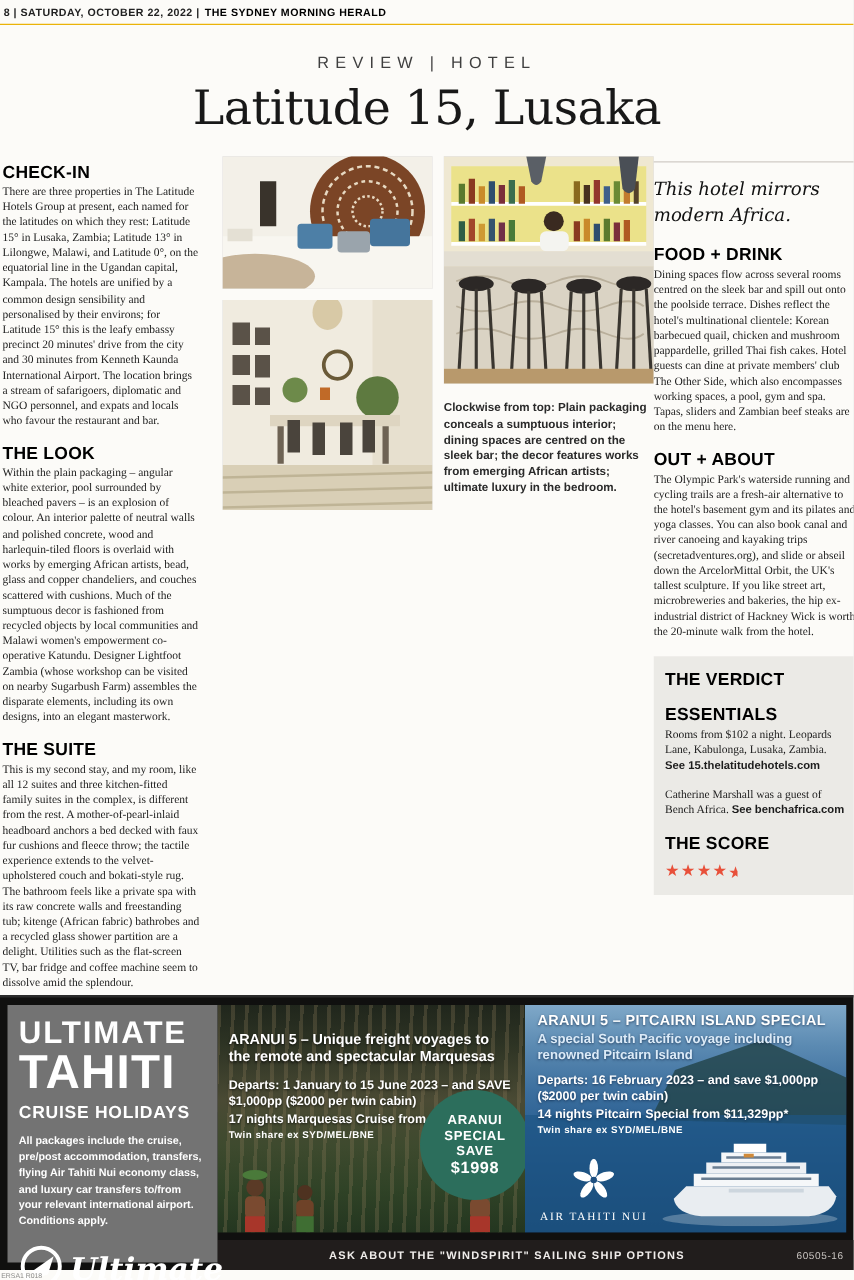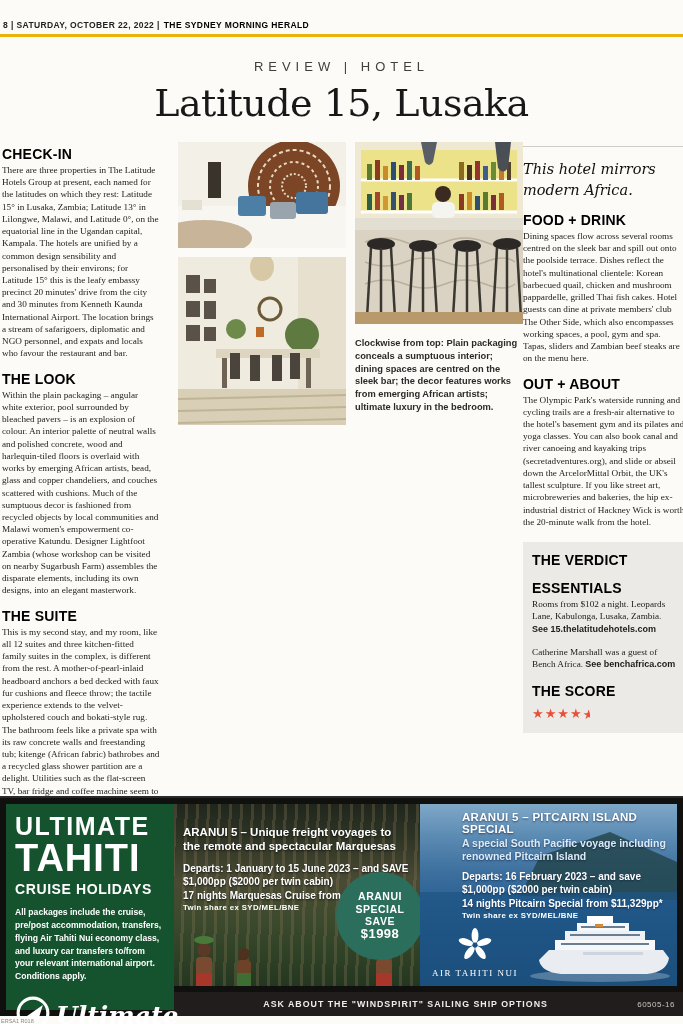--- a/index.html
+++ b/index.html
@@ -1,20 +1,20 @@
 <!DOCTYPE html>
 <html><head>
 <meta charset="utf-8">
 <style>
   html,body{margin:0;padding:0;background:#e9e9e9;}
   .page{width:683px;height:1024px;background:#fcfbf8;position:relative;overflow:hidden;
         font-family:"Liberation Serif",serif;color:#1a1a1a;margin:0 auto;}
   
-  .masthead{padding:20px 8px 4px 3px;font-family:"Liberation Sans",sans-serif;font-size:8.5px;
-            font-weight:bold;letter-spacing:.4px;color:#222;border-bottom:3px solid #eab308;}
+  .masthead{padding:5px 8px 4px 3px;font-family:"Liberation Sans",sans-serif;font-size:8.5px;
+            font-weight:bold;letter-spacing:.4px;color:#222;border-bottom:1px solid #eab308;}
   .masthead .pub{margin-left:4px;font-weight:bold;color:#000;}
   
   .article-head{text-align:center;margin-top:22px;}
   .kicker{font-family:"Liberation Sans",sans-serif;font-size:13px;letter-spacing:5px;color:#3f3f3f;}
   .title{font-family:"DejaVu Serif",serif;font-size:38px;font-weight:500;color:#181818;
          letter-spacing:-.5px;margin-top:10px;line-height:1.05;}
   .byline{font-family:"Liberation Sans",sans-serif;font-size:13.5px;color:#222;margin-top:10px;}
   
   .columns{display:grid;grid-template-columns:158px 345px 162px;column-gap:9px;
            padding:0 2px;margin-top:18px;align-items:start;}
@@ -43,21 +43,21 @@
   
   .hl-block{border-top:1px solid #d6d3cb;margin:14px 10px 0 10px;padding-top:9px;text-align:center;
             font-family:"Liberation Sans",sans-serif;font-size:9.3px;color:#222;line-height:1.5;}
   .hl-block b{font-weight:bold;}
   .hws{margin-top:12px;text-align:center;font-family:"Liberation Sans",sans-serif;
        font-size:9px;font-weight:bold;color:#161616;line-height:1.7;}
   .hws .stars{font-size:9px;letter-spacing:0;margin:0 3px 0 10px;}
   .hws .lbl{margin-right:4px;}
   
   .ad{position:absolute;left:0;right:0;bottom:8px;height:218px;border-top:2px solid #2b2b2b;background:#10100f;}
-  .ad-left{position:absolute;left:6px;top:6px;width:168px;bottom:6px;background:#14532d;color:#fff;
+  .ad-left{position:absolute;left:6px;top:6px;width:168px;bottom:6px;background:#737373;color:#fff;
            font-family:"Liberation Sans",sans-serif;padding:10px 9px;box-sizing:border-box;z-index:3;}
   .al-1{font-size:25px;font-weight:bold;letter-spacing:1.5px;line-height:1;}
   .al-2{font-size:38px;font-weight:bold;letter-spacing:1px;line-height:1.05;}
   .al-3{font-size:14px;font-weight:bold;letter-spacing:.6px;margin-top:2px;}
   .al-body{font-size:8.6px;font-weight:bold;line-height:1.5;margin-top:9px;}
   .al-brandrow{display:flex;align-items:center;gap:5px;margin-top:12px;}
   .al-brand{font-family:"DejaVu Serif",serif;font-style:italic;font-size:25px;font-weight:bold;}
   .ad-mid{position:absolute;left:174px;top:6px;width:246px;bottom:30px;color:#fff;overflow:hidden;
           font-family:"Liberation Sans",sans-serif;
           background:linear-gradient(180deg,#20261c 0%,#2e3424 18%,#4a4a34 42%,#3e4a2e 62%,#2f4226 82%,#243620 100%);}
@@ -69,21 +69,21 @@
   .am-offer{font-size:10px;font-weight:bold;margin-top:2px;text-shadow:0 1px 2px rgba(0,0,0,.7);}
   .am-share{font-size:7.8px;font-weight:bold;margin-top:2px;letter-spacing:.4px;}
   .badge{position:absolute;right:-4px;bottom:26px;width:88px;height:88px;border-radius:50%;
          background:#2c6e5c;color:#fff;display:flex;flex-direction:column;align-items:center;
          justify-content:center;text-align:center;z-index:4;font-family:"Liberation Sans",sans-serif;
          font-weight:bold;line-height:1.15;letter-spacing:.5px;}
   .badge span{font-size:10.5px;}
   .badge .b-big{font-size:13px;}
   .ad-right{position:absolute;left:420px;right:6px;top:6px;bottom:30px;color:#fff;overflow:hidden;
             font-family:"Liberation Sans",sans-serif;
-            background:linear-gradient(180deg,#7fa8c8 0%,#5b8ab2 18%,#3c6f9e 38%,#2a5f92 55%,#1e4f80 75%,#16406a 100%);padding-left:32px;}
+            background:linear-gradient(180deg,#7fa8c8 0%,#5b8ab2 18%,#3c6f9e 38%,#2a5f92 55%,#1e4f80 75%,#16406a 100%);}
   .ar-scene{position:absolute;inset:0;}
   .ar-text{position:relative;padding:7px 10px;z-index:2;}
   .ar-head{font-size:11.5px;font-weight:bold;letter-spacing:.3px;text-shadow:0 1px 2px rgba(0,20,50,.6);}
   .ar-sub{font-size:10.5px;font-weight:bold;color:#dcebf8;line-height:1.25;margin-top:2px;text-shadow:0 1px 2px rgba(0,20,50,.6);}
   .ar-departs{font-size:10px;font-weight:bold;line-height:1.3;margin-top:7px;text-shadow:0 1px 2px rgba(0,20,50,.6);}
   .ar-offer{font-size:10px;font-weight:bold;margin-top:2px;text-shadow:0 1px 2px rgba(0,20,50,.6);}
   .ar-share{font-size:7.8px;font-weight:bold;margin-top:2px;letter-spacing:.4px;}
   .atn{position:absolute;left:12px;bottom:8px;z-index:2;text-align:center;}
   .atn-name{font-family:"Liberation Serif",serif;font-size:9px;letter-spacing:1.5px;color:#fff;margin-top:2px;}
   .ship{position:absolute;right:2px;bottom:0;z-index:1;}

